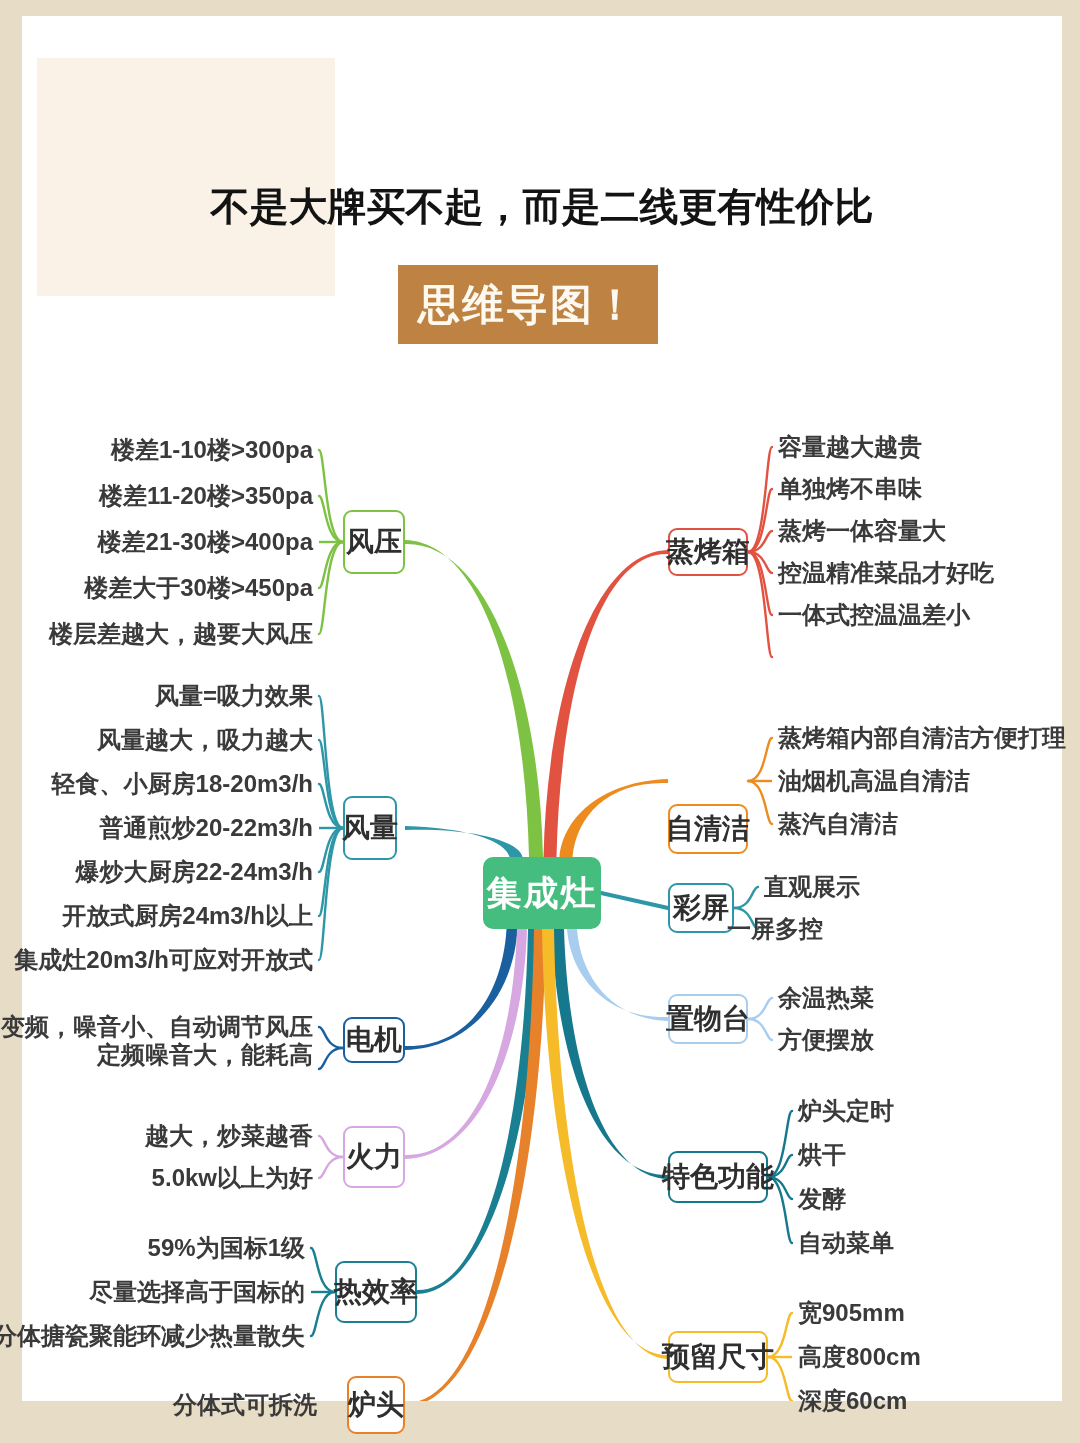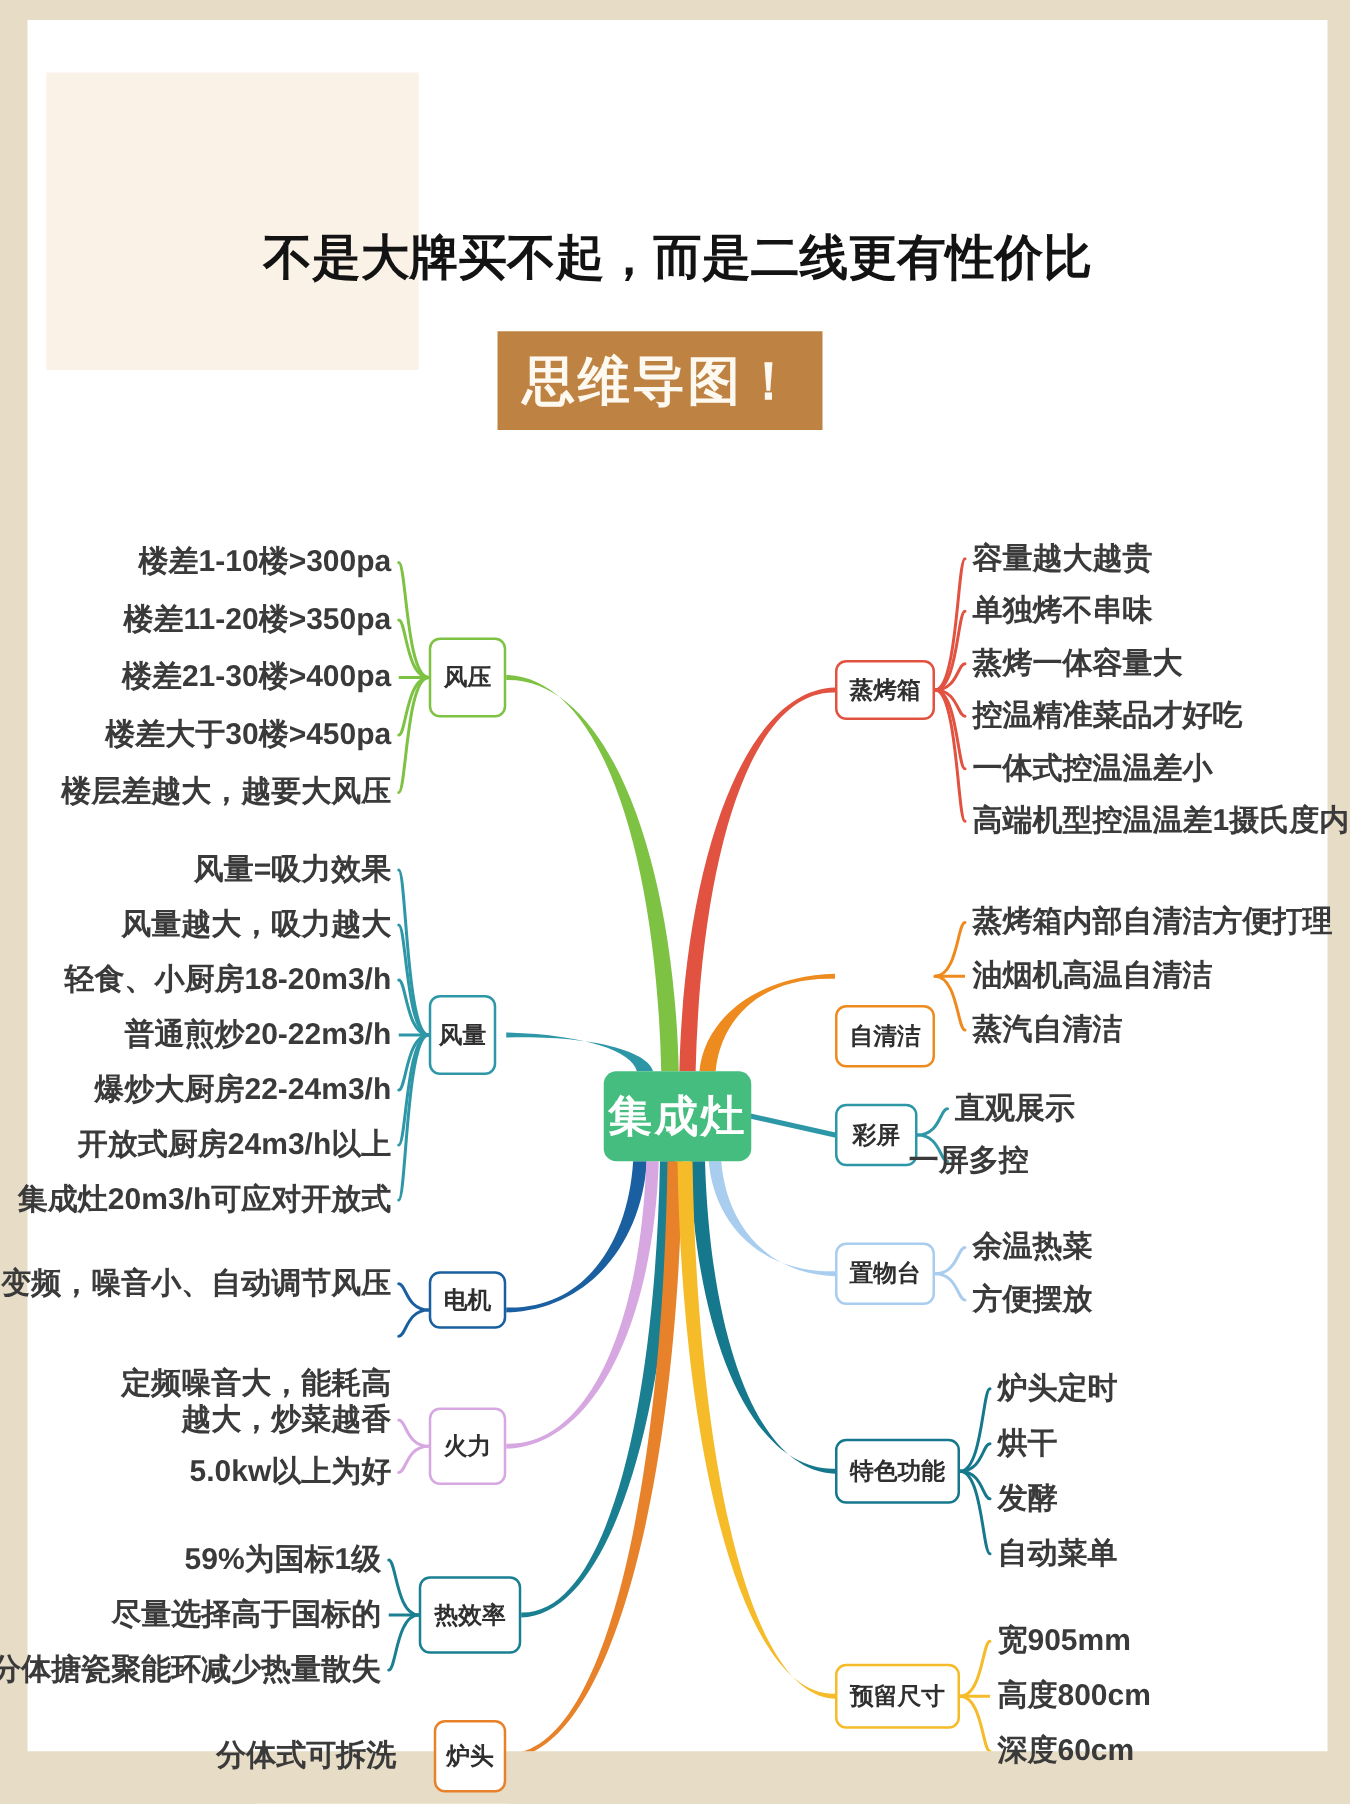--- a/index.html
+++ b/index.html
@@ -46,21 +46,21 @@
   }
   #mapwrap{position:absolute;left:0;top:0;width:1040px;height:1385px;}
   svg#map{position:absolute;left:0;top:0;width:1040px;height:1385px;}
 
   .nodebox{
     position:absolute;
     background:#ffffff;
     border:2px solid #f9a8d4;
     border-radius:9px;
     display:flex;align-items:center;justify-content:center;
-    font-size:19px;font-weight:bold;color:#2f2f2f;
+    font-size:28px;font-weight:bold;color:#2f2f2f;
     box-sizing:border-box;white-space:nowrap;
   }
   .leaf{
     position:absolute;
     font-size:24px;font-weight:bold;color:#3a3a3a;
     white-space:nowrap;line-height:24px;
   }
   .leaf.l{text-align:right;transform:translate(-100%,-50%);}
   .leaf.r{text-align:left;transform:translate(0,-50%);}
   #center{
@@ -203,21 +203,21 @@
       <div class="leaf l" style="left: 291px; top: 724px;">风量越大，吸力越大</div>
       <div class="leaf l" style="left: 291px; top: 768px;">轻食、小厨房18-20m3/h</div>
       <div class="leaf l" style="left: 291px; top: 812px;">普通煎炒20-22m3/h</div>
       <div class="leaf l" style="left: 291px; top: 856px;">爆炒大厨房22-24m3/h</div>
       <div class="leaf l" style="left: 291px; top: 900px;">开放式厨房24m3/h以上</div>
       <div class="leaf l" style="left: 291px; top: 944px;">集成灶20m3/h可应对开放式</div>
       <div class="nodebox" style="left: 321px; top: 1001px; width: 62px; height: 46px; border-color: rgb(26, 95, 160);">
         <span>电机</span>
       </div>
       <div class="leaf l" style="left: 291px; top: 1011px;">变频，噪音小、自动调节风压</div>
-      <div class="leaf l" style="left: 291px; top: 1091px;">定频噪音大，能耗高</div>
+      <div class="leaf l" style="left: 291px; top: 1041px; font-family: Liberation Mono, monospace;">定频噪音大，能耗高</div>
       <div class="nodebox" style="left: 321px; top: 1110px; width: 62px; height: 62px; border-color: rgb(214, 167, 224);">
         <span>火力</span>
       </div>
       <div class="leaf l" style="left: 291px; top: 1120px;">越大，炒菜越香</div>
       <div class="leaf l" style="left: 291px; top: 1162px;">5.0kw以上为好</div>
       <div class="nodebox" style="left: 313px; top: 1245px; width: 82px; height: 62px; border-color: rgb(27, 127, 146);">
         <span>热效率</span>
       </div>
       <div class="leaf l" style="left: 283px; top: 1232px;">59%为国标1级</div>
       <div class="leaf l" style="left: 283px; top: 1276px;">尽量选择高于国标的</div>
@@ -227,21 +227,20 @@
       </div>
       <div class="leaf l" style="left: 295px; top: 1389px;">分体式可拆洗</div>
       <div class="nodebox" style="left: 646px; top: 512px; width: 80px; height: 48px; border-color: rgb(225, 82, 65);">
         <span>蒸烤箱</span>
       </div>
       <div class="leaf r" style="left: 756px; top: 431px;">容量越大越贵</div>
       <div class="leaf r" style="left: 756px; top: 473px;">单独烤不串味</div>
       <div class="leaf r" style="left: 756px; top: 515px;">蒸烤一体容量大</div>
       <div class="leaf r" style="left: 756px; top: 557px;">控温精准菜品才好吃</div>
       <div class="leaf r" style="left: 756px; top: 599px;">一体式控温温差小</div>
-      <div class="leaf r" style="left: 756px; top: 641px;">高端机型控温温差1摄氏度内</div>
       <div class="nodebox" style="left: 646px; top: 740px; width: 80px; height: 50px; border-color: rgb(238, 139, 31); margin-top: 48px;">
         <span>自清洁</span>
       </div>
       <div class="leaf r" style="left: 756px; top: 722px;">蒸烤箱内部自清洁方便打理</div>
       <div class="leaf r" style="left: 756px; top: 765px;">油烟机高温自清洁</div>
       <div class="leaf r" style="left: 756px; top: 808px;">蒸汽自清洁</div>
       <div class="nodebox" style="left: 646px; top: 867px; width: 66px; height: 50px; border-color: rgb(46, 151, 167);">
         <span>彩屏</span>
       </div>
       <div class="leaf r" style="left: 742px; top: 871px;">直观展示</div>

